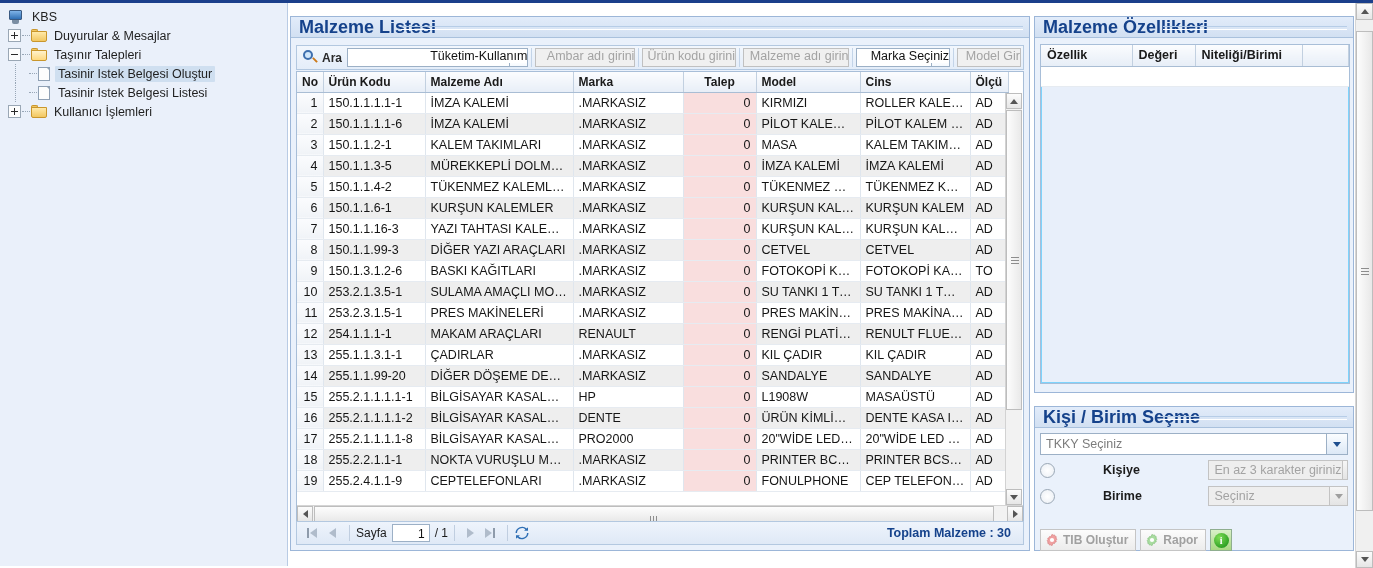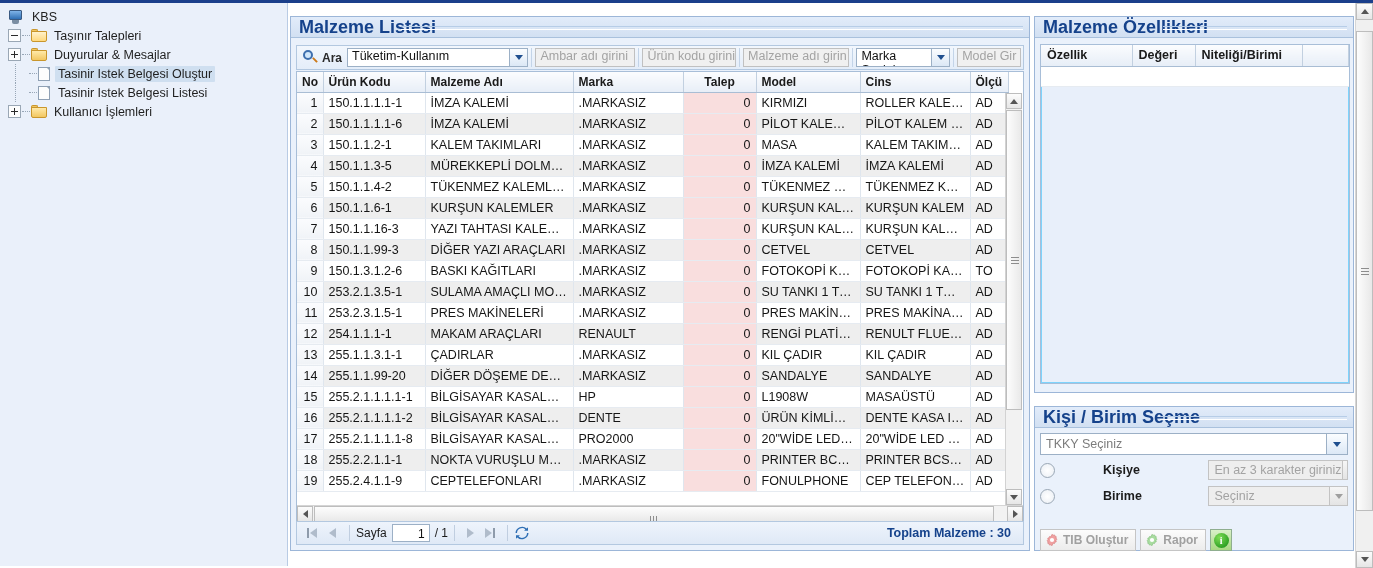--- a/index.html
+++ b/index.html
@@ -146,22 +146,22 @@
     background: #cfe6fb; box-sizing: border-box;
   }
   .search-icon .handle {
     position: absolute; left: 9px; top: 9px; width: 6px; height: 2px;
     background: #cc7a1a; transform: rotate(45deg);
   }
   .tb-label { font-weight: bold; font-size: 12px; color: #2a2a2a; margin-right: 5px; }
   .tb-sep { width: 1px; height: 19px; background: #c3d4e8; margin: 0 3px; flex: 0 0 1px; }
   .tb-field {
     height: 19px; border: 1px solid #9cb0c6; background: #ffffff;
-    display: flex; align-items: flex-start; box-sizing: border-box;
-    font-size: 12.5px; color: #111; padding-left: 4px; overflow: hidden;
+    display: flex; align-items: flex-end; box-sizing: border-box;
+    font-size: 12.5px; color: #111; padding-left: 4px; overflow: hidden; flex-direction: column;
   }
   .tb-field.disabled { background: #f0f0f0; border-color: #c0c0c0; color: #a3a3a3; }
   .tb-field .arrow {
     width: 17px; height: 17px; margin-left: auto; flex: 0 0 17px;
     background: linear-gradient(#fbfdff, #dce8f6);
     border-left: 1px solid #9cb0c6;
     display: flex; align-items: center; justify-content: center;
   }
   .caret-down {
     width: 0; height: 0; border-left: 4px solid transparent;
@@ -373,38 +373,38 @@
       <span class="indent" style="width:4px"></span>
       <span class="kbs-icon">
         <span class="screen"></span>
           <span class="stand"></span>
       </span>
       <span class="tree-label">KBS</span>
     </div>
 
     <div class="tree-row">
       <span class="indent" style="width:4px"></span>
+      <span class="expander plus"></span>
+      <span class="dotline"></span>
+      <span class="folder">
+          <span class="tab"></span>
+          <span class="body"></span>
+        </span>
+      <span class="tree-label">Duyurular &amp; Mesajlar</span>
+    </div>
+
+    <div class="tree-row">
+      <span class="indent" style="width:4px"></span>
       <span class="expander"></span>
       <span class="dotline"></span>
       <span class="folder open">
           <span class="tab"></span>
           <span class="body"></span>
         </span>
       <span class="tree-label">Taşınır Talepleri</span>
-    </div>
-
-    <div class="tree-row">
-      <span class="indent" style="width:4px"></span>
-      <span class="expander plus"></span>
-      <span class="dotline"></span>
-      <span class="folder">
-          <span class="tab"></span>
-          <span class="body"></span>
-        </span>
-      <span class="tree-label">Duyurular &amp; Mesajlar</span>
     </div>
 
     <div class="tree-row">
       <span class="indent" style="width:11px"></span>
       <span class="vline"></span>
       <span class="dotline"></span>
       <span class="doc-icon"></span>
       <span class="tree-label selected">Tasinir Istek Belgesi Oluştur</span>
     </div>
 

